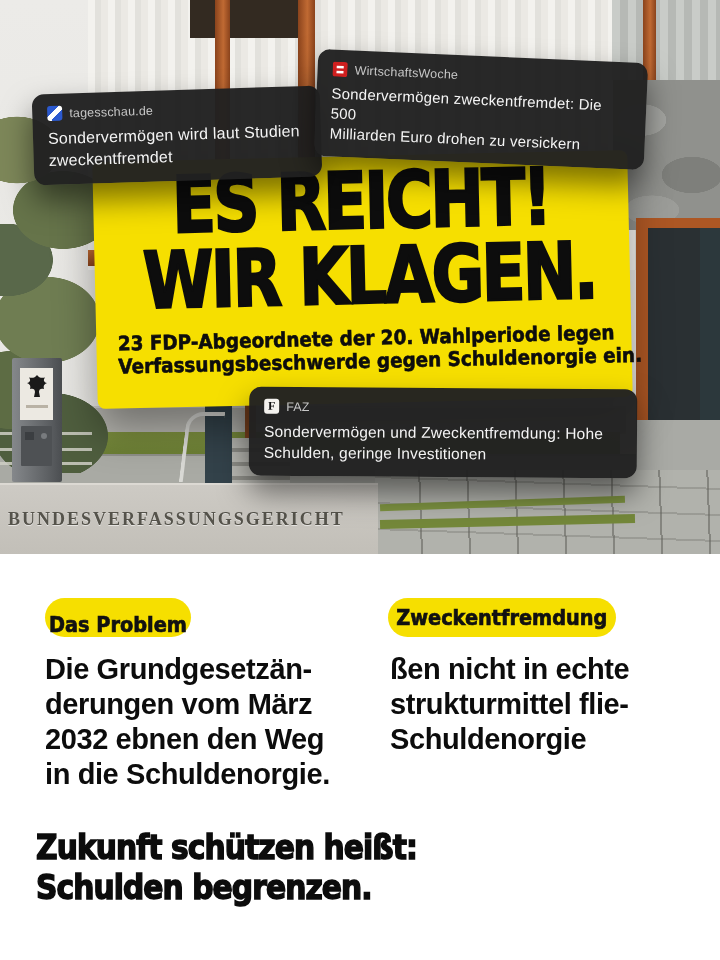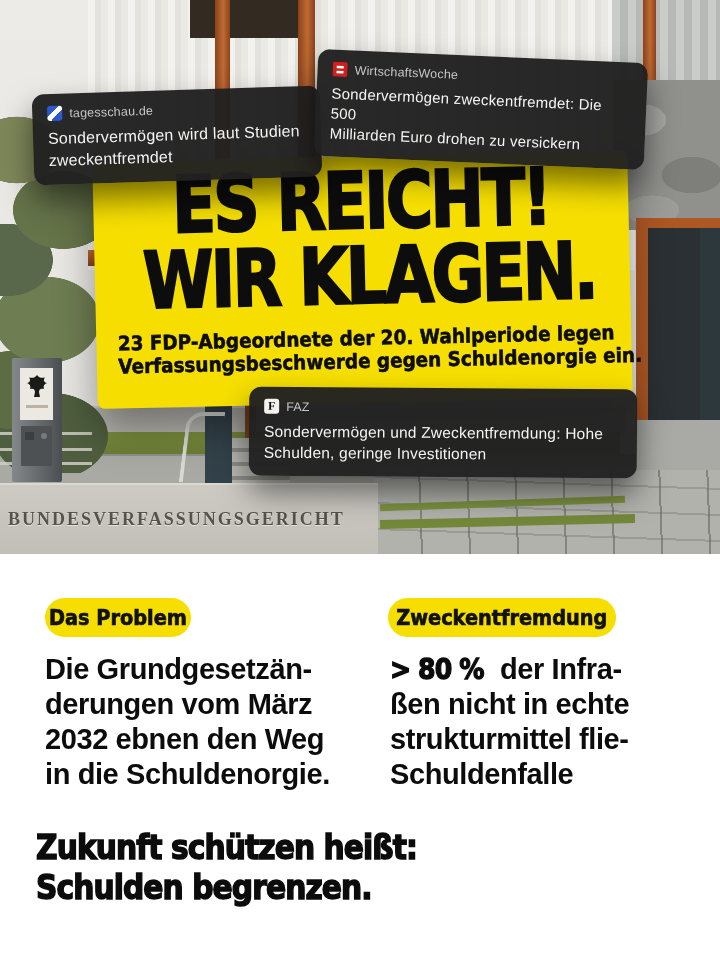--- a/index.html
+++ b/index.html
@@ -108,21 +108,21 @@
     color:#111;font-family:"Liberation Serif",serif;font-weight:bold;font-size:12px;
     line-height:15px;text-align:center;}
 
   
   .content{position:absolute;left:0;top:554px;width:720px;height:406px;background:#fff;}
   .chip{position:absolute;top:44px;height:39px;background:#f6df00;border-radius:20px;
     display:flex;align-items:center;justify-content:center;}
   .chip span{font-family:"DejaVu Sans","Liberation Sans",sans-serif;font-weight:bold;
     font-size:21px;color:#111;-webkit-text-stroke:.7px #111;transform:scaleX(.92);
     white-space:nowrap;}
-  .chip-left{left:45px;width:146px;}
+  .chip-left{left:45px;width:146px;align-items:flex-end;}
   .chip-right{left:388px;width:228px;}
   .para{position:absolute;top:98px;font-weight:bold;font-size:29px;line-height:35px;
     letter-spacing:-.4px;color:#0c0c0c;}
   .para-left{left:45px;width:335px;}
   .para-right{left:390px;width:305px;}
   .stat{display:inline-block;font-family:"DejaVu Sans","Liberation Sans",sans-serif;
     font-size:28px;-webkit-text-stroke:1.3px #0c0c0c;transform:scaleX(.9);
     transform-origin:left center;margin-right:6px;letter-spacing:-1px;}
   .footer{position:absolute;left:0;top:274px;width:720px;}
   .fline{font-family:"DejaVu Sans","Liberation Sans",sans-serif;font-weight:bold;
@@ -224,26 +224,23 @@
     </div>
 
     <div class="para para-left">
       <div>Die Grundgesetzän-</div>
       <div>derungen vom März</div>
       <div>2032 ebnen den Weg</div>
       <div>in die Schuldenorgie.</div>
     </div>
 
     <div class="para para-right">
-      <div>
-        <span class="stat">&gt; 80 %</span><span>der Infra-</span>
-      </div>
       <div>ßen nicht in echte</div>
       <div>strukturmittel flie-</div>
-      <div>Schuldenfalle</div>
+      <div>Schuldenorgie</div>
     </div>
 
     <div class="footer">
       <div class="fline">Zukunft schützen heißt:</div>
       <div class="fline">Schulden begrenzen.</div>
     </div>
   </div>
 
 </div>
 

